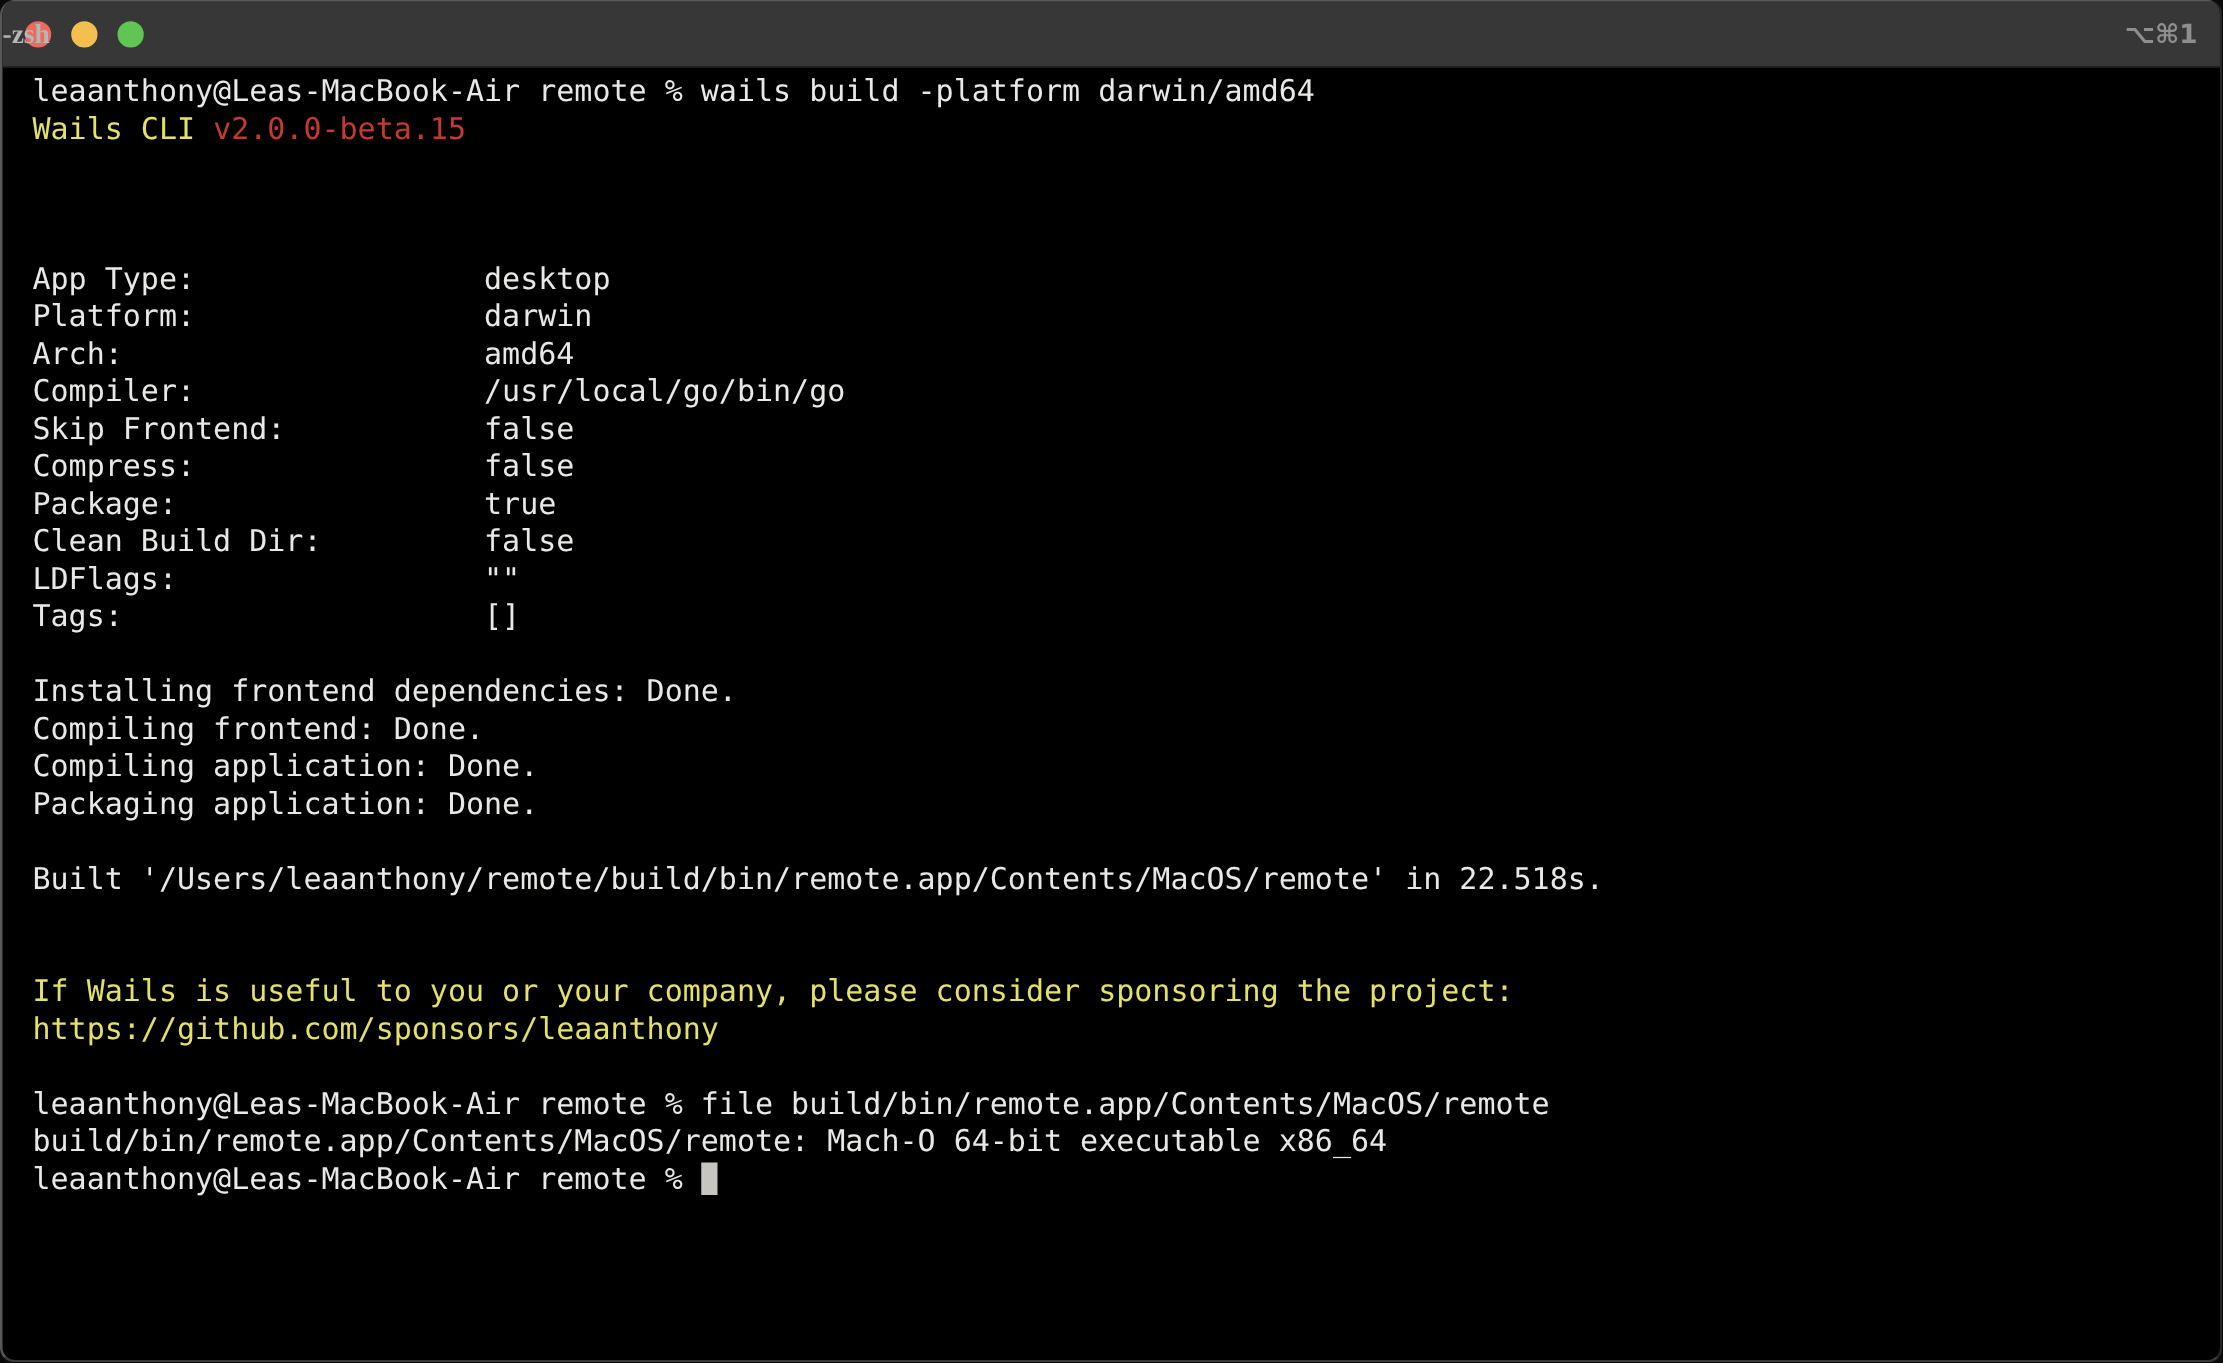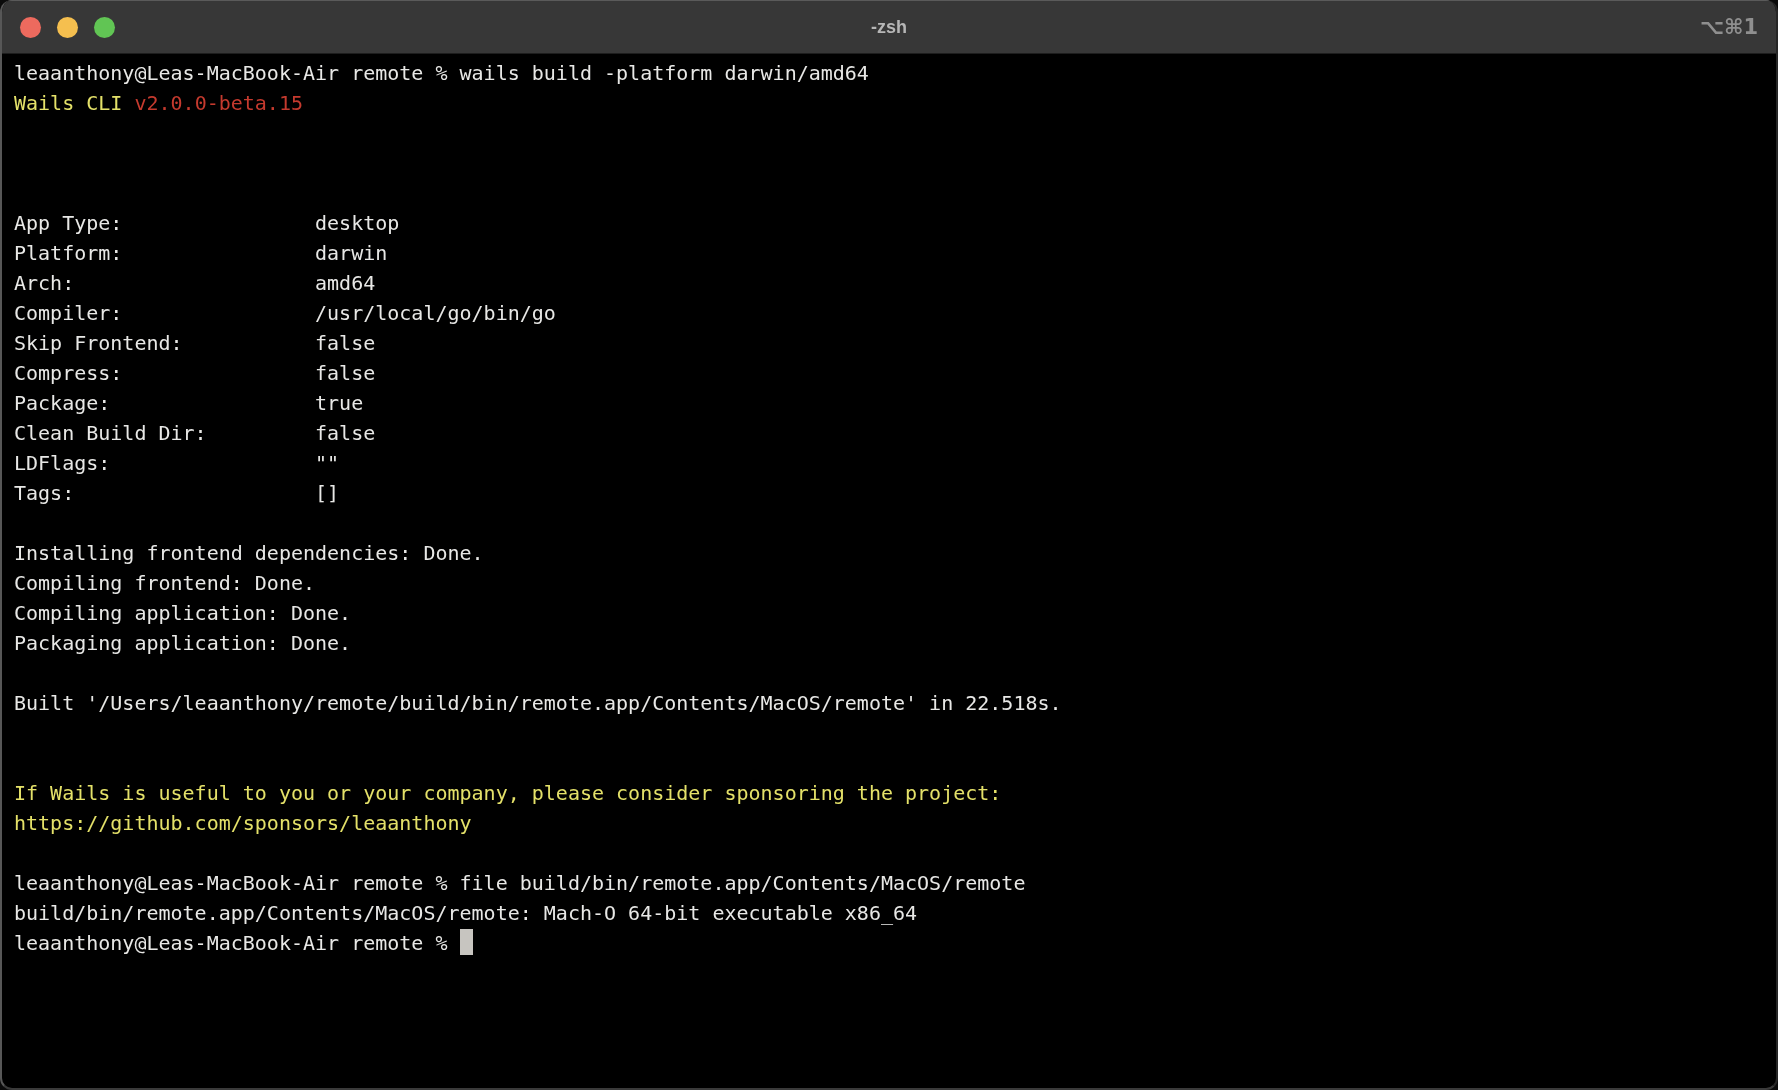--- a/index.html
+++ b/index.html
@@ -44,41 +44,42 @@
     height: 21px;
     border-radius: 50%;
     display: inline-block;
   }
   .tl.red    { background: var(--traffic-red, #ed6a5e); }
   .tl.yellow { background: var(--traffic-yellow, #f5bf4f); }
   .tl.green  { background: var(--traffic-green, #61c554); }
   .title {
     position: absolute;
     left: 0; right: 0;
-    text-align: center;
     font-weight: bold;
-    font-size: 18px;
+    font-size: 22px;
     color: var(--title-text, #b6b6b6);
     pointer-events: none;
+    font-family: Liberation Serif, serif;
   }
   .shortcut {
     position: absolute;
     right: 18px;
     font-size: 21px;
     font-weight: bold;
     color: var(--shortcut-text, #8f8f8f);
     font-family: "DejaVu Sans", "Liberation Sans", sans-serif;
   }
   .terminal {
     padding: 4px 6px 0 12px;
     font-family: "DejaVu Sans Mono", "Liberation Mono", monospace;
-    font-size: 20px;
+    font-size: 24px;
     line-height: 30px;
     white-space: pre;
     color: var(--text, #e8e8e6);
+    margin-left: 12px;
   }
   .line { height: 30px; }
   .cursor {
     display: inline-block;
     width: 13px;
     height: 26px;
     vertical-align: -5px;
     background: var(--cursor, #c7c5c0);
   }
 </style>

